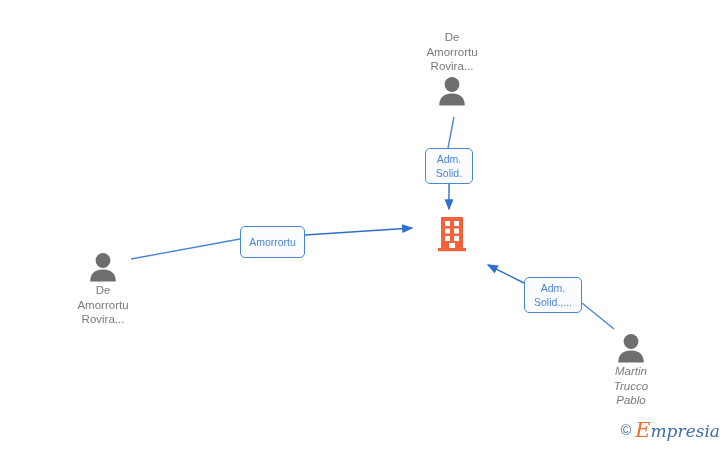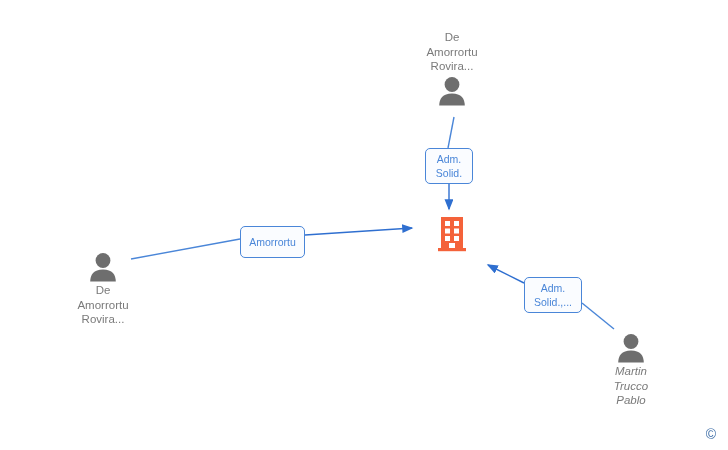--- a/index.html
+++ b/index.html
@@ -167,15 +167,16 @@
   <div class="edge-label" style="left:425px; top:148px; width:48px; height:36px;">Adm.
 Solid.</div>
 
   <div class="edge-label" style="left:240px; top:226px; width:65px; height:21px;">Amorrortu</div>
 
   <div class="edge-label" style="left:524px; top:277px; width:58px; height:36px;">Adm.
 Solid.,...</div>
 
   <div id="watermark">
     <span class="copy">©</span>
+    <span class="brand"><span class="cap">E</span><span>mpresia</span></span>
   </div>
 
 </div>
 
 </body></html>

